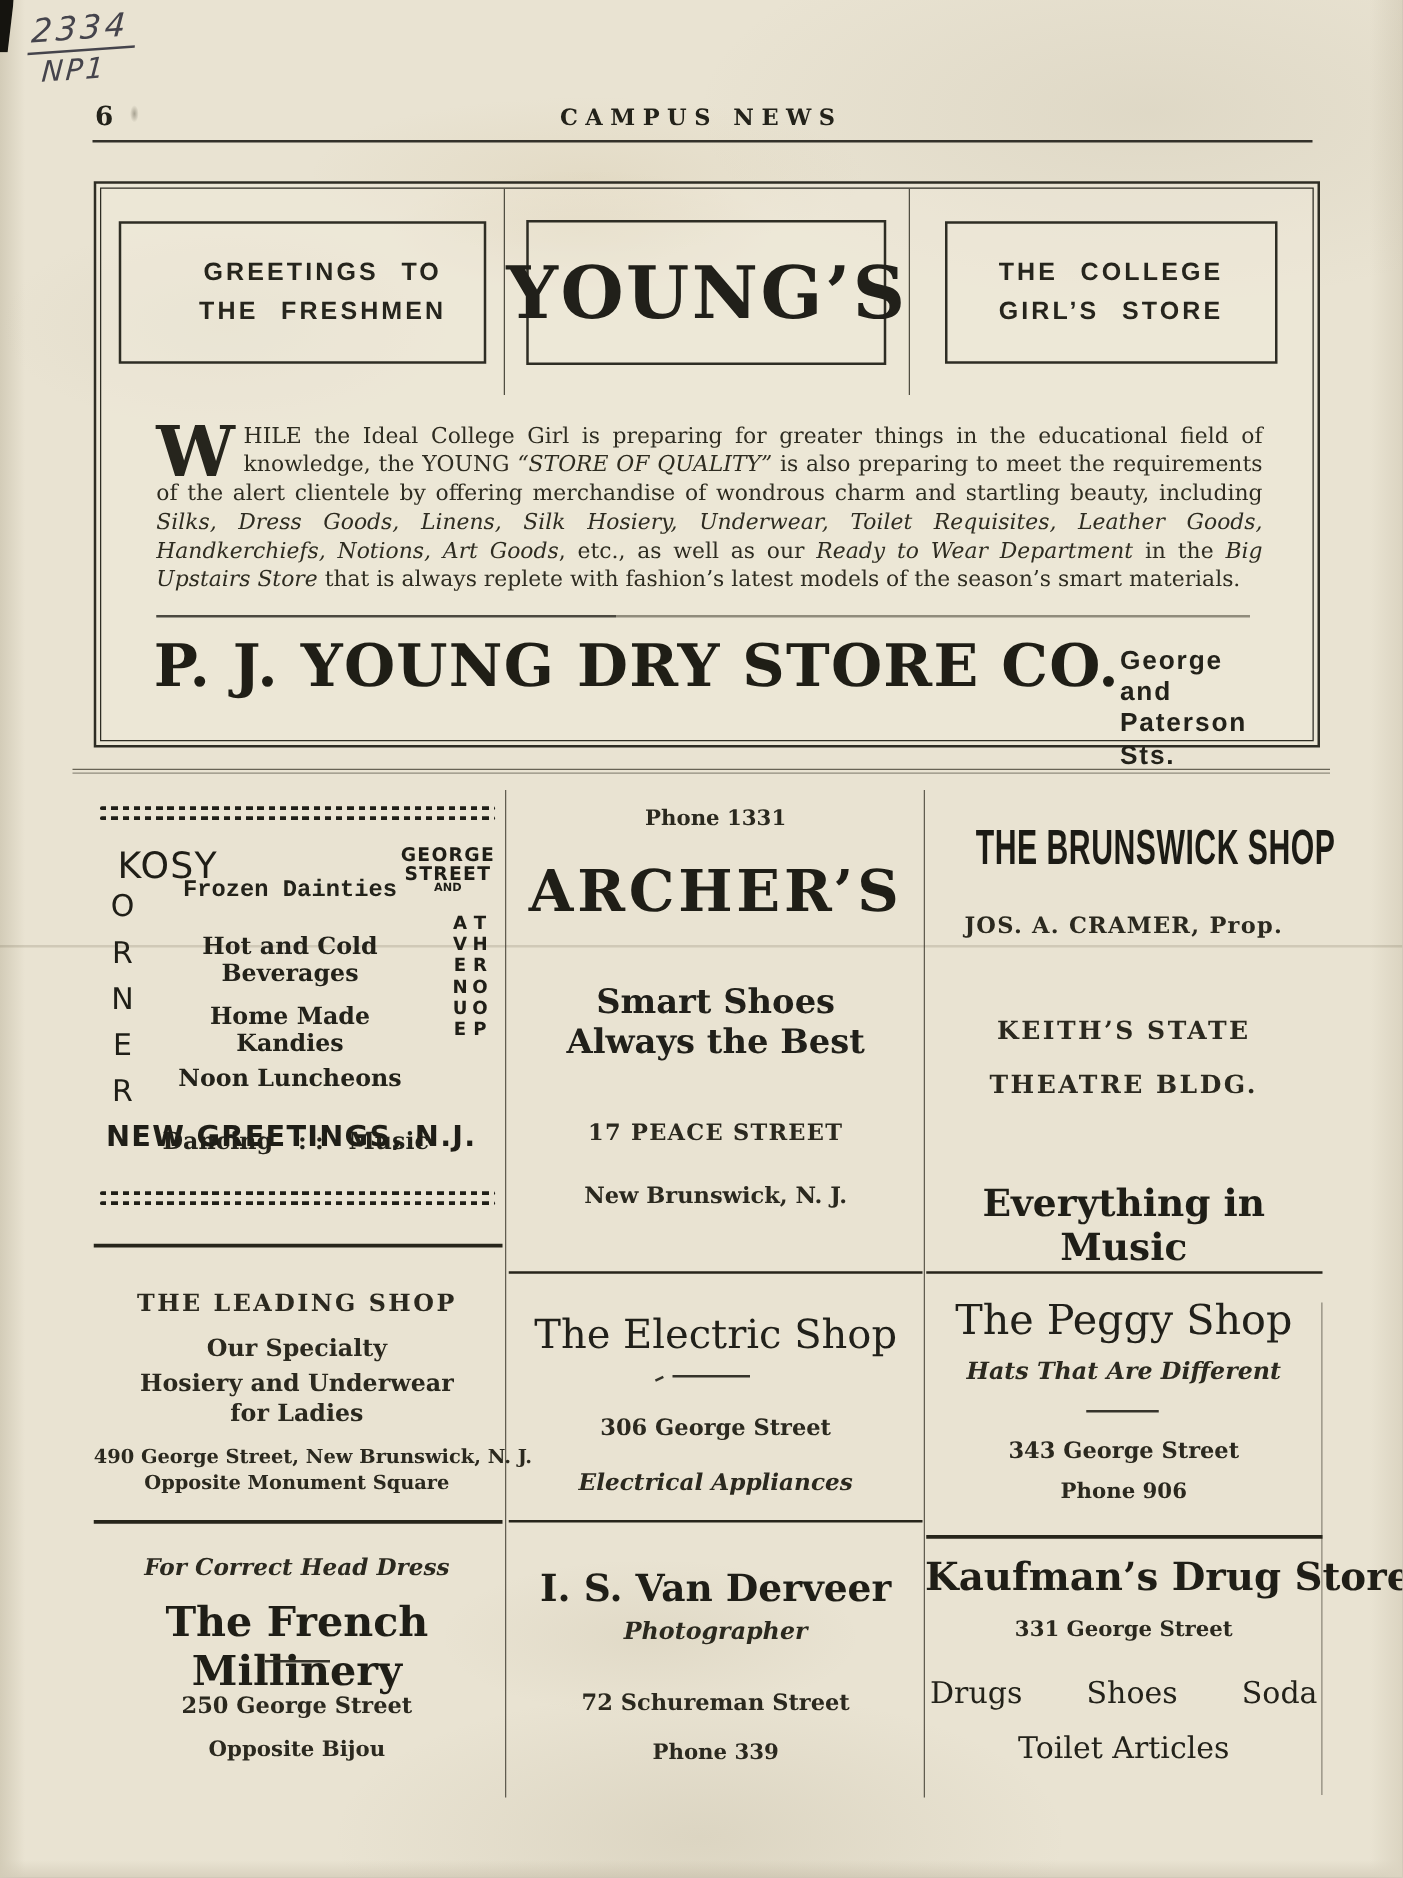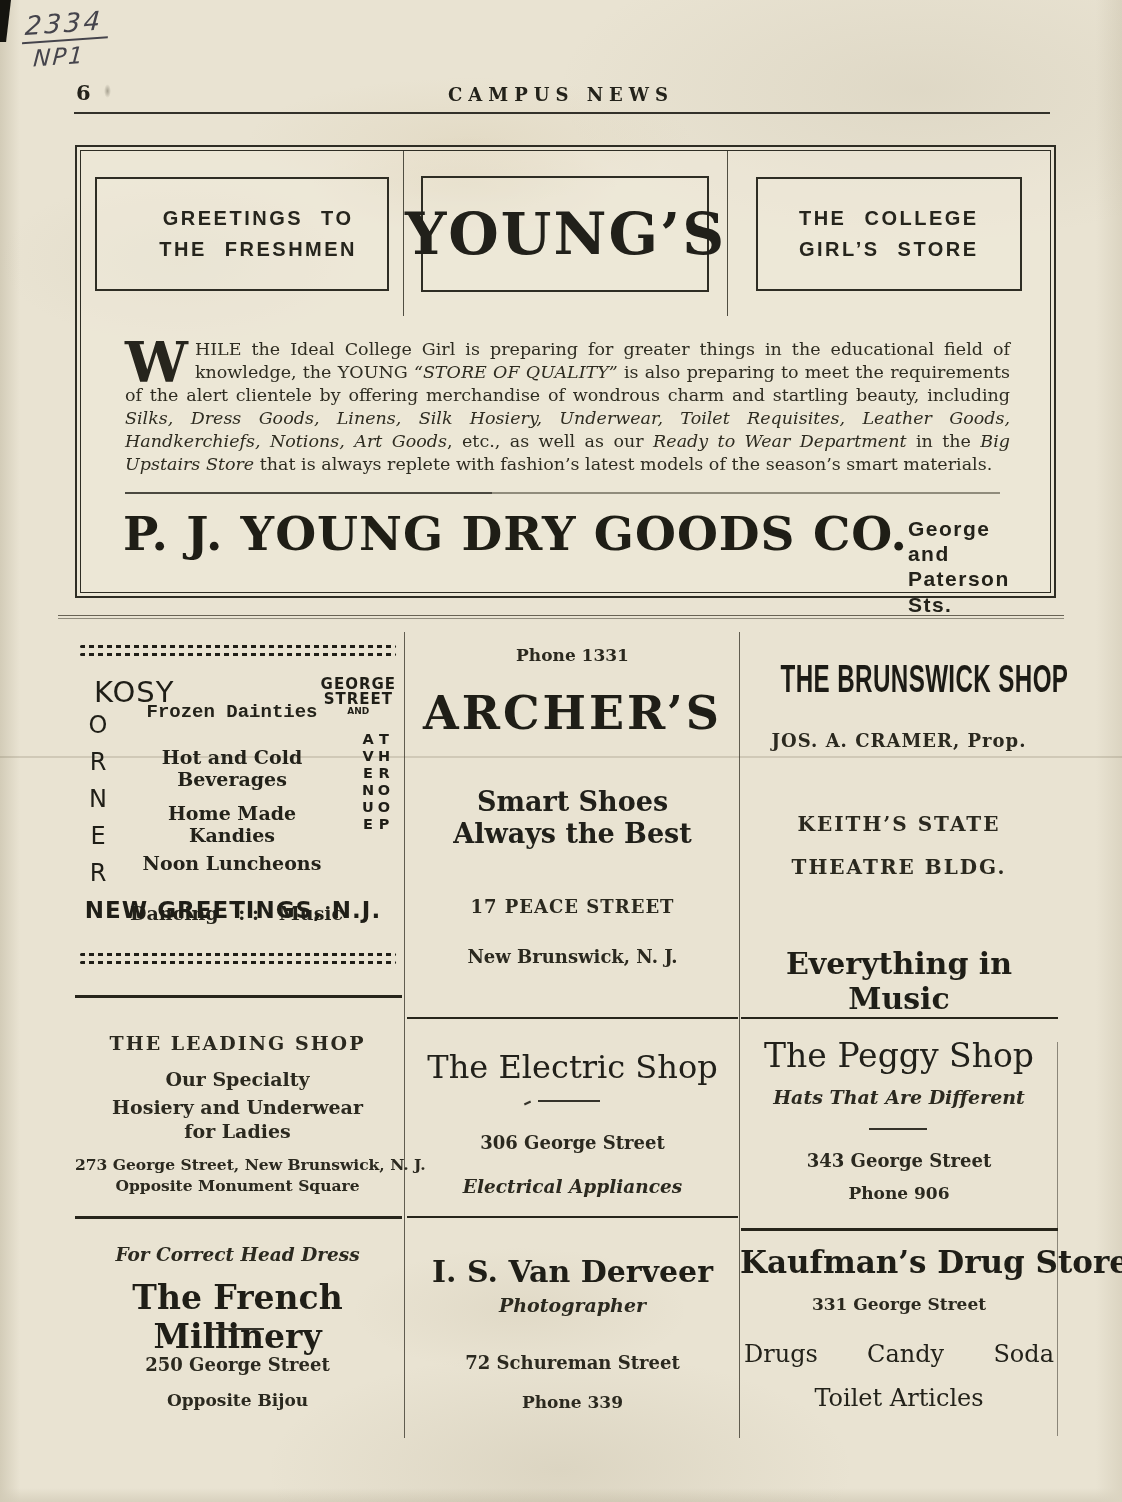--- a/index.html
+++ b/index.html
@@ -172,21 +172,21 @@
             <div class="gothic">THE COLLEGE</div>
             <div class="gothic">GIRL’S STORE</div>
           </div>
         </div>
       </div>
       <div class="bodycopy">
         <span class="dropcap">W</span><span>HILE the Ideal College Girl is preparing for greater things in the educational field of knowledge, the YOUNG </span><span class="em">“STORE OF QUALITY”</span><span> is also preparing to meet the requirements of the alert clientele by offering merchandise of wondrous charm and startling beauty, including </span><span class="em">Silks, Dress Goods, Linens, Silk Hosiery, Underwear, Toilet Requisites, Leather Goods, Handkerchiefs, Notions, Art Goods</span><span>, etc., as well as our </span><span class="em">Ready to Wear Department</span><span> in the </span><span class="em">Big Upstairs Store</span><span> that is always replete with fashion’s latest models of the season’s smart materials.</span>
       </div>
       <div class="midrule"></div>
       <div class="companyrow">
-        <div class="company">P. J. YOUNG DRY GOODS CO.</div>
+        <div class="company">P. J. YOUNG DRY STORE CO.</div>
         <div class="youngaddr">
           <div>George and</div>
           <div>Paterson Sts.</div>
         </div>
       </div>
     </div>
   </div>
 
   <div class="abs dblrule"></div>
   <div class="abs crease"></div>
@@ -242,21 +242,21 @@
   <div class="abs c3 b-name"><span>THE BRUNSWICK SHOP</span></div>
   <div class="abs c3 bold b-prop">JOS. A. CRAMER, Prop.</div>
   <div class="abs c3 bold b-k1">KEITH’S STATE</div>
   <div class="abs c3 bold b-k2">THEATRE BLDG.</div>
   <div class="abs c3 b-tag">Everything in Music</div>
 
   <div class="abs c1 bold l-name">THE LEADING SHOP</div>
   <div class="abs c1 bold l-s1">Our Specialty</div>
   <div class="abs c1 bold l-s2">Hosiery and Underwear</div>
   <div class="abs c1 bold l-s3">for Ladies</div>
-  <div class="abs c1 bold l-a1">273 George Street, New Brunswick, N. J.</div>
+  <div class="abs c1 bold l-a1">490 George Street, New Brunswick, N. J.</div>
   <div class="abs c1 bold l-a2">Opposite Monument Square</div>
 
   <div class="abs c2 e-name">The Electric Shop</div>
   <div class="abs minirule e-rule"></div>
   <div class="abs e-tick"></div>
   <div class="abs c2 bold e-addr">306 George Street</div>
   <div class="abs c2 bi e-tag">Electrical Appliances</div>
 
   <div class="abs c3 p-name">The Peggy Shop</div>
   <div class="abs c3 bi p-tag">Hats That Are Different</div>
@@ -272,18 +272,18 @@
 
   <div class="abs c2 v-name">I. S. Van Derveer</div>
   <div class="abs c2 bi v-tag">Photographer</div>
   <div class="abs c2 bold v-addr">72 Schureman Street</div>
   <div class="abs c2 bold v-phone">Phone 339</div>
 
   <div class="abs c3 k-name">Kaufman’s Drug Store</div>
   <div class="abs c3 bold k-addr">331 George Street</div>
   <div class="abs c3 k-items">
     <span>Drugs</span>
-    <span>Candy</span>
+    <span>Shoes</span>
     <span>Soda</span>
   </div>
   <div class="abs c3 k-i2">Toilet Articles</div>
 
 </div>
 
 </body></html>

